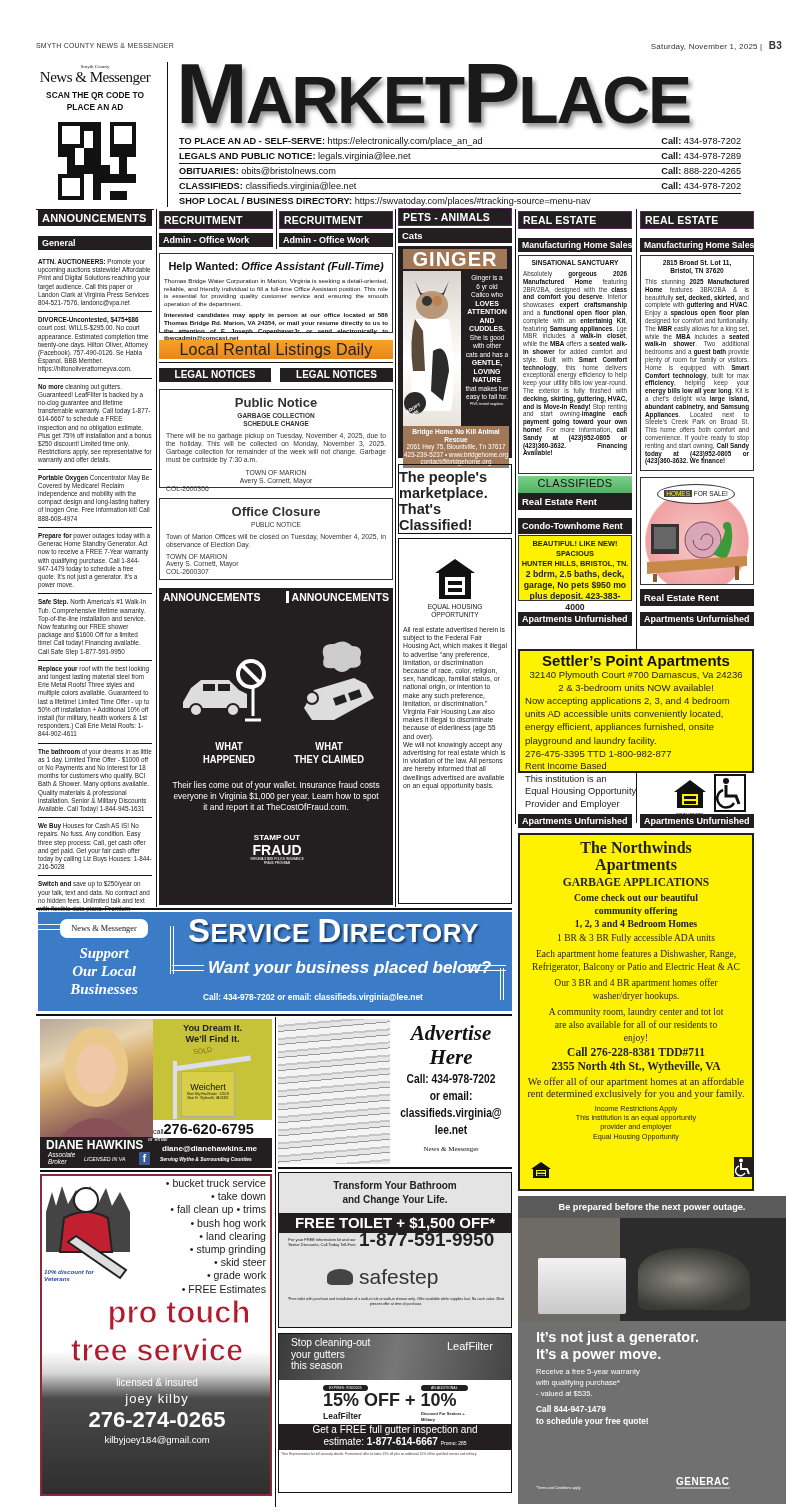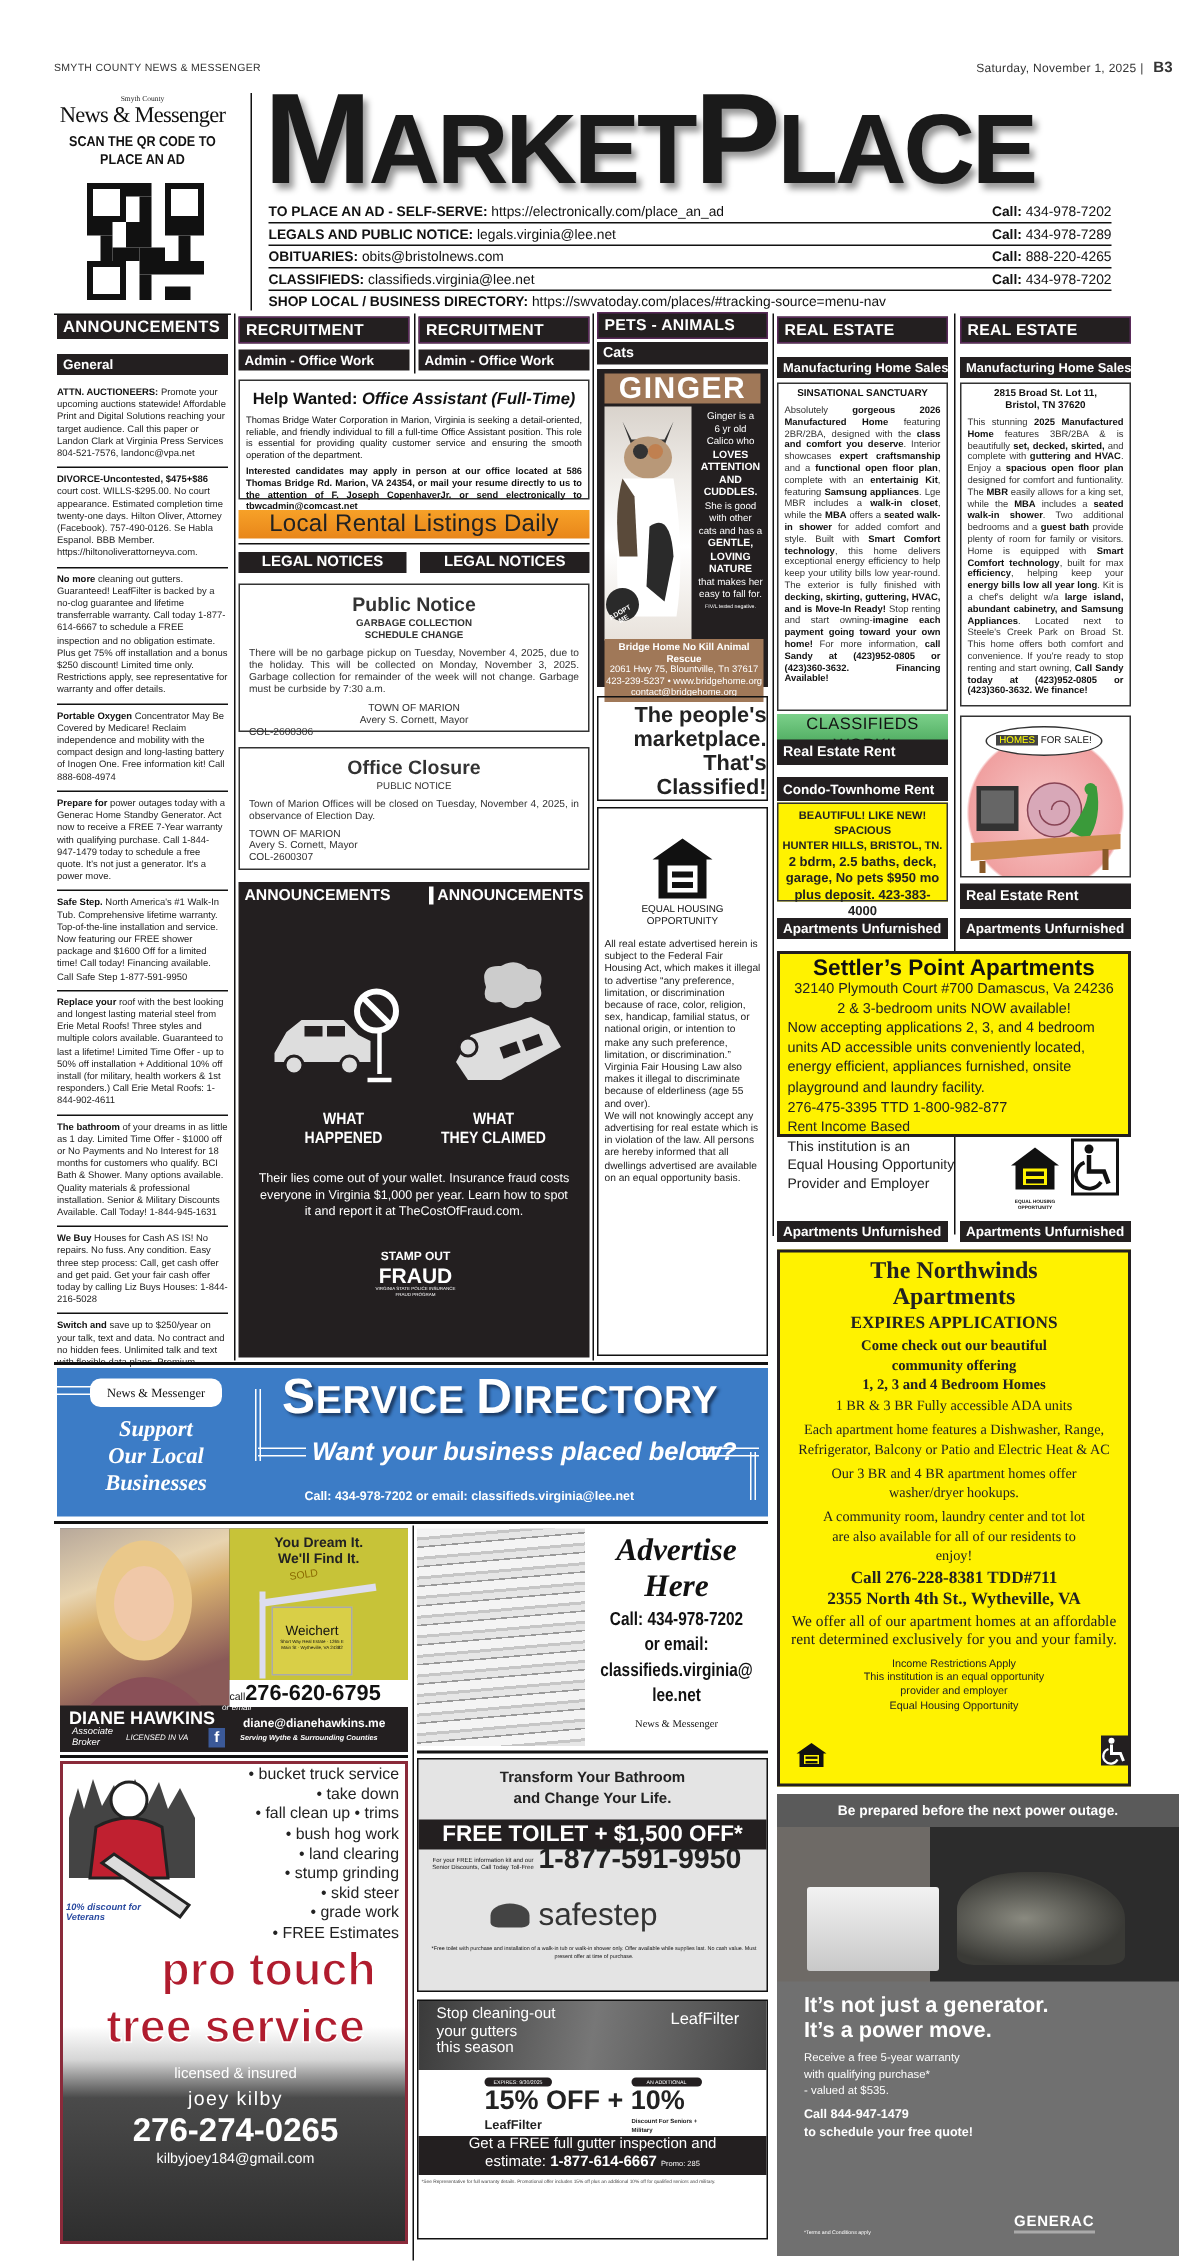--- a/index.html
+++ b/index.html
@@ -41,21 +41,21 @@
 .legal-hdr{background:#231f20;color:#fff;font-weight:bold;font-size:10px;text-align:center;height:14px;line-height:14px}
 
 .fraud{background:#231f20;color:#fff}
 .fraud .cap{font-family:"Liberation Sans",sans-serif;font-weight:bold;font-size:11px;text-align:center;line-height:13px;transform:scaleX(.85)}
 .fraud .body{font-size:8.4px;line-height:11px;text-align:center}
 
 .ginger{background:#231f20;border:2px solid #231f20}
 .ginger .name{background:#a07858;color:#fff;font-weight:bold;font-size:20px;text-align:center;line-height:20px;letter-spacing:1px}
 .ginger .txt{color:#fff;font-size:6.5px;line-height:8.5px;text-align:center}
 .ginger .foot{background:#a07858;color:#fff;font-size:6.3px;line-height:7.5px;text-align:center;padding:2px 0}
-.classified-box{border:1px solid #111;text-align:right;font-weight:bold;font-size:14.5px;line-height:16px;color:#222;padding:4px 0}
+.classified-box{border:1px solid #111;text-align:left;font-weight:bold;font-size:14.5px;line-height:16px;color:#222;padding:4px 0}
 .ehoc{font-size:6.8px;line-height:8.2px;color:#222;padding:0 4px}
 
 .re-body{font-family:"Liberation Sans",sans-serif;font-size:6.3px;line-height:7.8px;text-align:justify;padding:0 4px;color:#333}
 .re-body b{color:#111}
 .yellow{background:#fff200}
 .classwork{background:linear-gradient(#7bd08a,#3c9d4f);color:#111;font-size:11px;text-align:center;line-height:14px;letter-spacing:.3px}
 .cond-box{font-weight:bold;font-size:7.4px;line-height:10px;text-align:center;padding:3px 2px;color:#222}
 .cond-box .big{font-size:8.7px;line-height:11px}
 .settler h3{font-size:15px;text-align:center;line-height:16px;font-weight:bold;margin-top:2px}
 .settler p{font-size:9.6px;line-height:13.2px;padding:0 5px;color:#222}
@@ -336,21 +336,21 @@
       <circle cx="80" cy="10" r="4" fill="#3a9a3a"></circle>
     <path d="M0 46 L100 40 L100 50 L0 58Z" fill="#c88a48"></path>
       <rect x="6" y="58" width="4" height="8" fill="#8a5a28"></rect>
       <rect x="88" y="50" width="4" height="14" fill="#8a5a28"></rect>
   </svg>
 </div>
 <div class="abs sub" style="left:640px;top:589px;width:114px;font-size:9.5px;padding:3px 4px">Real Estate Rent</div>
 <div class="abs sub" style="left:518px;top:612px;width:114px;font-size:9px">Apartments Unfurnished</div>
 <div class="abs sub" style="left:640px;top:612px;width:114px;font-size:9px">Apartments Unfurnished</div>
 
-<div class="abs yellow settler" style="left:518px;top:634px;width:236px;height:124px;border:2px solid #231f20">
+<div class="abs yellow settler" style="left:518px;top:649px;width:236px;height:124px;border:2px solid #231f20">
   <h3>Settler’s Point Apartments</h3>
   <p class="center" style="line-height:12px">32140 Plymouth Court #700 Damascus, Va 24236</p>
   <p class="center" style="line-height:13px">2 &amp; 3-bedroom units NOW available!</p>
   <p>Now accepting applications 2, 3, and 4 bedroom units AD accessible units conveniently located, energy efficient, appliances furnished, onsite playground and laundry facility.</p>
   <p>276-475-3395 TTD 1-800-982-877</p>
   <p style="font-size:9.3px;line-height:12.5px">Rent Income Based</p>
   <p style="font-size:9.3px;line-height:12.5px">This institution is an</p>
   <p style="font-size:9.3px;line-height:12.5px">Equal Housing Opportunity</p>
   <p style="font-size:9.3px;line-height:12.5px">Provider and Employer</p>
   <div class="abs" style="left:150px;top:128px;width:40px;text-align:center">
@@ -369,21 +369,21 @@
         <path d="M7 14 A9 9 0 1 0 18 27" fill="none" stroke="#111" stroke-width="2.5"></path>
       </svg>
   </div>
 </div>
 <div class="abs sub" style="left:518px;top:814px;width:114px;font-size:9px">Apartments Unfurnished</div>
 <div class="abs sub" style="left:640px;top:814px;width:114px;font-size:9px">Apartments Unfurnished</div>
 
 <div class="abs yellow north" style="left:518px;top:833px;width:236px;height:358px;border:2px solid #231f20">
   <h3>The Northwinds</h3>
   <h3 style="margin-top:0">Apartments</h3>
-  <div class="b1" style="margin-top:2px">EXPIRES APPLICATIONS</div>
+  <div class="b1" style="margin-top:2px">GARBAGE APPLICATIONS</div>
   <div class="b2" style="margin-top:2px">Come check out our beautiful</div>
   <div class="b2">community offering</div>
   <div class="b2">1, 2, 3 and 4 Bedroom Homes</div>
   <div class="n" style="margin-top:2px">1 BR &amp; 3 BR Fully accessible ADA units</div>
   <div class="n" style="margin-top:3px;padding:0 4px">Each apartment home features a Dishwasher, Range, Refrigerator, Balcony or Patio and Electric Heat &amp; AC</div>
   <div class="n" style="margin-top:3px;padding:0 16px">Our 3 BR and 4 BR apartment homes offer washer/dryer hookups.</div>
   <div class="n" style="margin-top:3px;padding:0 24px">A community room, laundry center and tot lot are also available for all of our residents to enjoy!</div>
   <div class="b1" style="margin-top:0">Call 276-228-8381 TDD#711</div>
   <div class="b1">2355 North 4th St., Wytheville, VA</div>
   <div class="n" style="margin-top:3px;font-size:10.3px;line-height:12px;padding:0 4px">We offer all of our apartment homes at an affordable rent determined exclusively for you and your family.</div>

